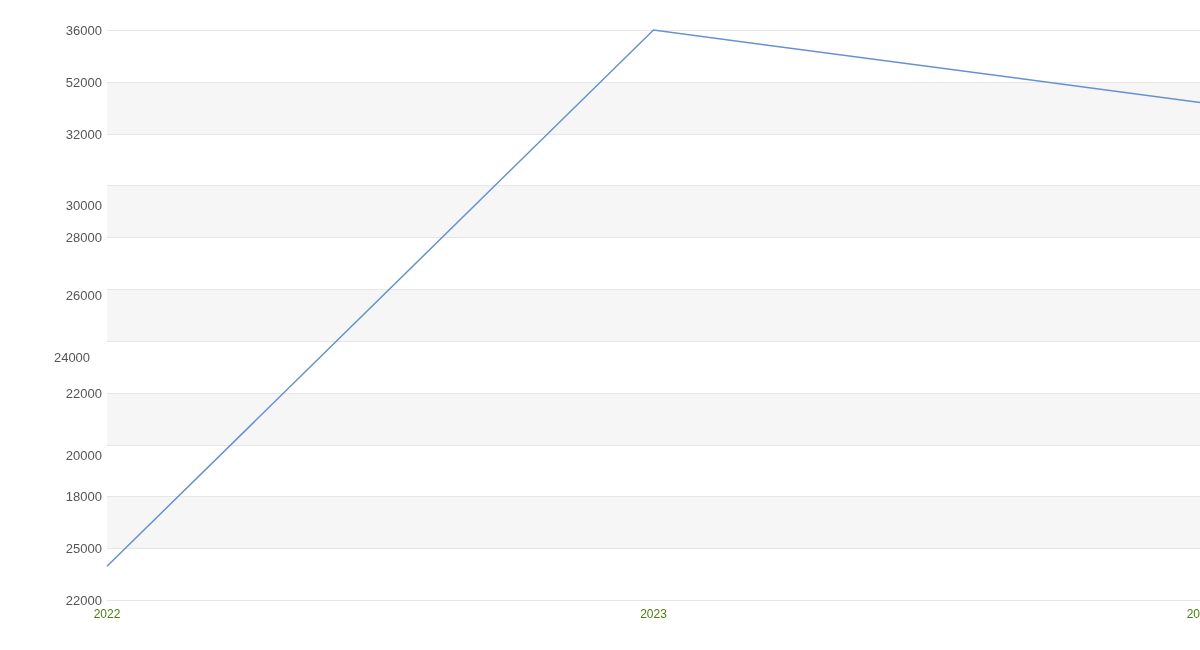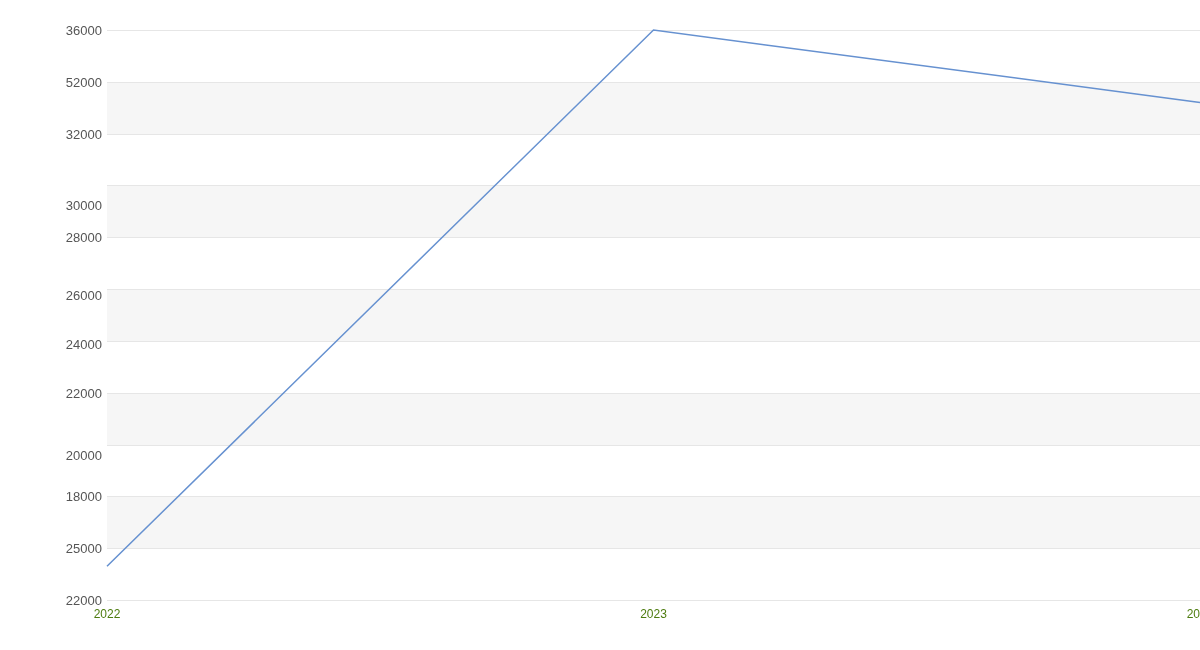--- a/index.html
+++ b/index.html
@@ -40,21 +40,21 @@
         <path class="line" id="path" d="M0.0 536.3 L546.5 0.0 L1093.0 72.5"></path>
       </svg>
     </div>
 </div>
 
 <div class="ytick" style="top: 593px;">22000</div>
 <div class="ytick" style="top: 541.182px;">25000</div>
 <div class="ytick" style="top: 489.364px;">18000</div>
 <div class="ytick" style="top: 437.545px; margin-top: 10px;">20000</div>
 <div class="ytick" style="top: 385.727px;">22000</div>
-<div class="ytick" style="top: 337px;">24000</div>
+<div class="ytick" style="top: 350px; text-align: center;">24000</div>
 <div class="ytick" style="top: 288px;">26000</div>
 <div class="ytick" style="top: 230.273px;">28000</div>
 <div class="ytick" style="top: 178.455px; margin-top: 20px;">30000</div>
 <div class="ytick" style="top: 126.636px;">32000</div>
 <div class="ytick" style="top: 74.8182px;">52000</div>
 <div class="ytick" style="top: 23px;">36000</div>
 <div class="xtick" style="left: 107px;">2022</div>
 <div class="xtick" style="left: 653.5px;">2023</div>
 <div class="xtick" style="left: 1200px;">2024</div>
 

